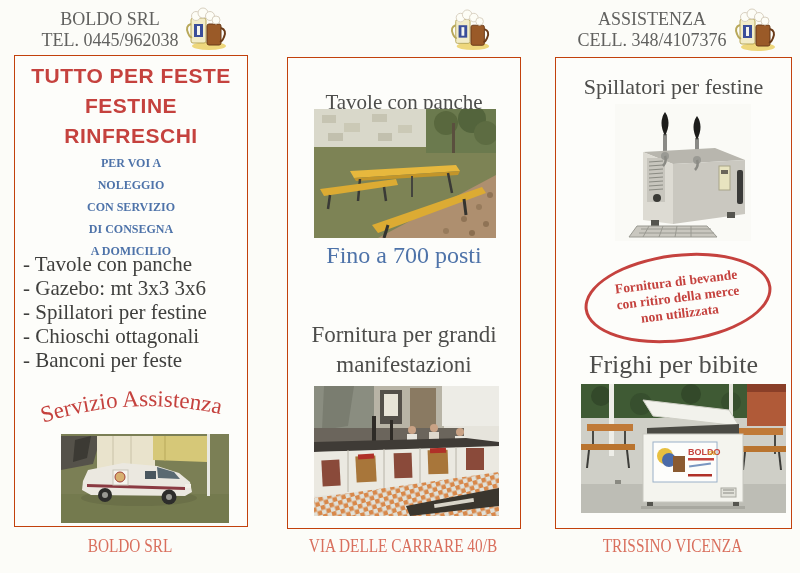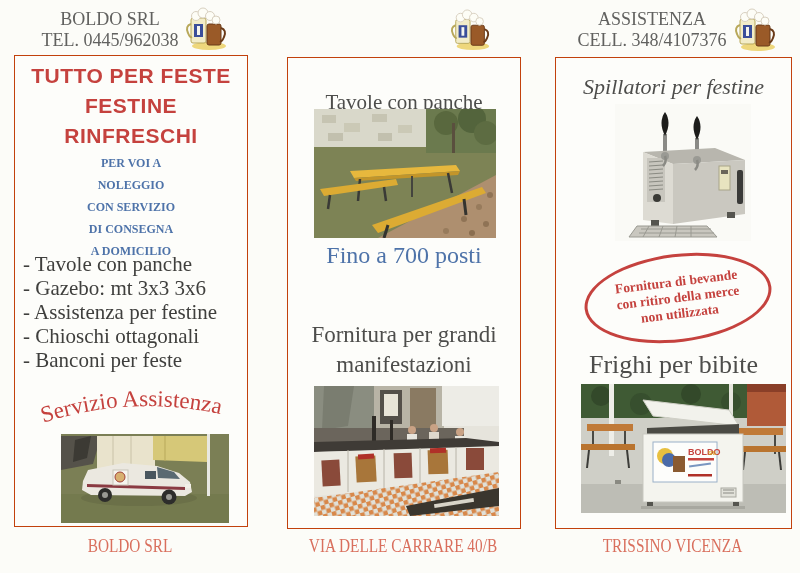--- a/index.html
+++ b/index.html
@@ -92,21 +92,21 @@
     <div class="blue-sub" style="top:96px;">
       <div>PER VOI A</div>
       <div>NOLEGGIO</div>
       <div>CON SERVIZIO</div>
       <div>DI CONSEGNA</div>
       <div>A DOMICILIO</div>
     </div>
     <div class="rental-list">
       <div>- Tavole con panche</div>
       <div>- Gazebo: mt 3x3 3x6</div>
-      <div>- Assistenza per festine</div>
+      <div>- Spillatori per festine</div>
       <div>- Chioschi ottagonali</div>
       <div>- Banconi per feste</div>
     </div>
     <svg class="arc-svg" width="222" height="50" viewBox="0 0 222 50">
       <path id="arcpath" d="M 8 42 Q 111 4 216 32" fill="none"></path>
       <text font-size="23" fill="#c5423e" font-family="Liberation Serif,serif">
         <textPath href="#arcpath" startOffset="50%" text-anchor="middle">Servizio Assistenza</textPath>
       </text>
     </svg>
 
@@ -222,21 +222,21 @@
         <rect x="116" y="62" width="16" height="5" fill="#b03028" transform="rotate(-2 124 64)"></rect>
         <rect x="152" y="62" width="18" height="22" fill="#8a4a3a"></rect>
         <polygon points="0,112 185,86 185,130 0,130" fill="url(#check)"></polygon>
         <polygon points="92,120 185,102 185,120 96,130" fill="#3a362e"></polygon>
         <rect x="120" y="115" width="40" height="4" fill="#d8d4c8" transform="rotate(-9 140 117)"></rect>
       </svg>
     </div>
   </div>
 
   <div class="panel" id="panel-right">
-    <div class="serif-heading" style="top:16px;font-size:22px;font-style:italic;">Spillatori per festine</div>
+    <div class="serif-heading" style="top:16px;font-size:22px;">Spillatori per festine</div>
 
     <div class="photo" style="left:59px;top:46px;width:136px;height:137px;background:#fbfbf8;">
       <svg width="136" height="137" viewBox="0 0 136 137">
         <rect width="136" height="137" fill="#fafaf6"></rect>
         <rect x="48" y="30" width="4" height="20" fill="#8a8a86"></rect>
         <path d="M50 8 q7 10 0 24 q-7 -14 0 -24" fill="#1c1c1a"></path>
         <rect x="80" y="34" width="4" height="20" fill="#8a8a86"></rect>
         <path d="M82 12 q7 10 0 24 q-7 -14 0 -24" fill="#1c1c1a"></path>
         <polygon points="28,48 100,44 130,56 58,60" fill="#b8b6ae"></polygon>
         <polygon points="28,48 58,60 58,120 28,116" fill="#dddbd3"></polygon>

